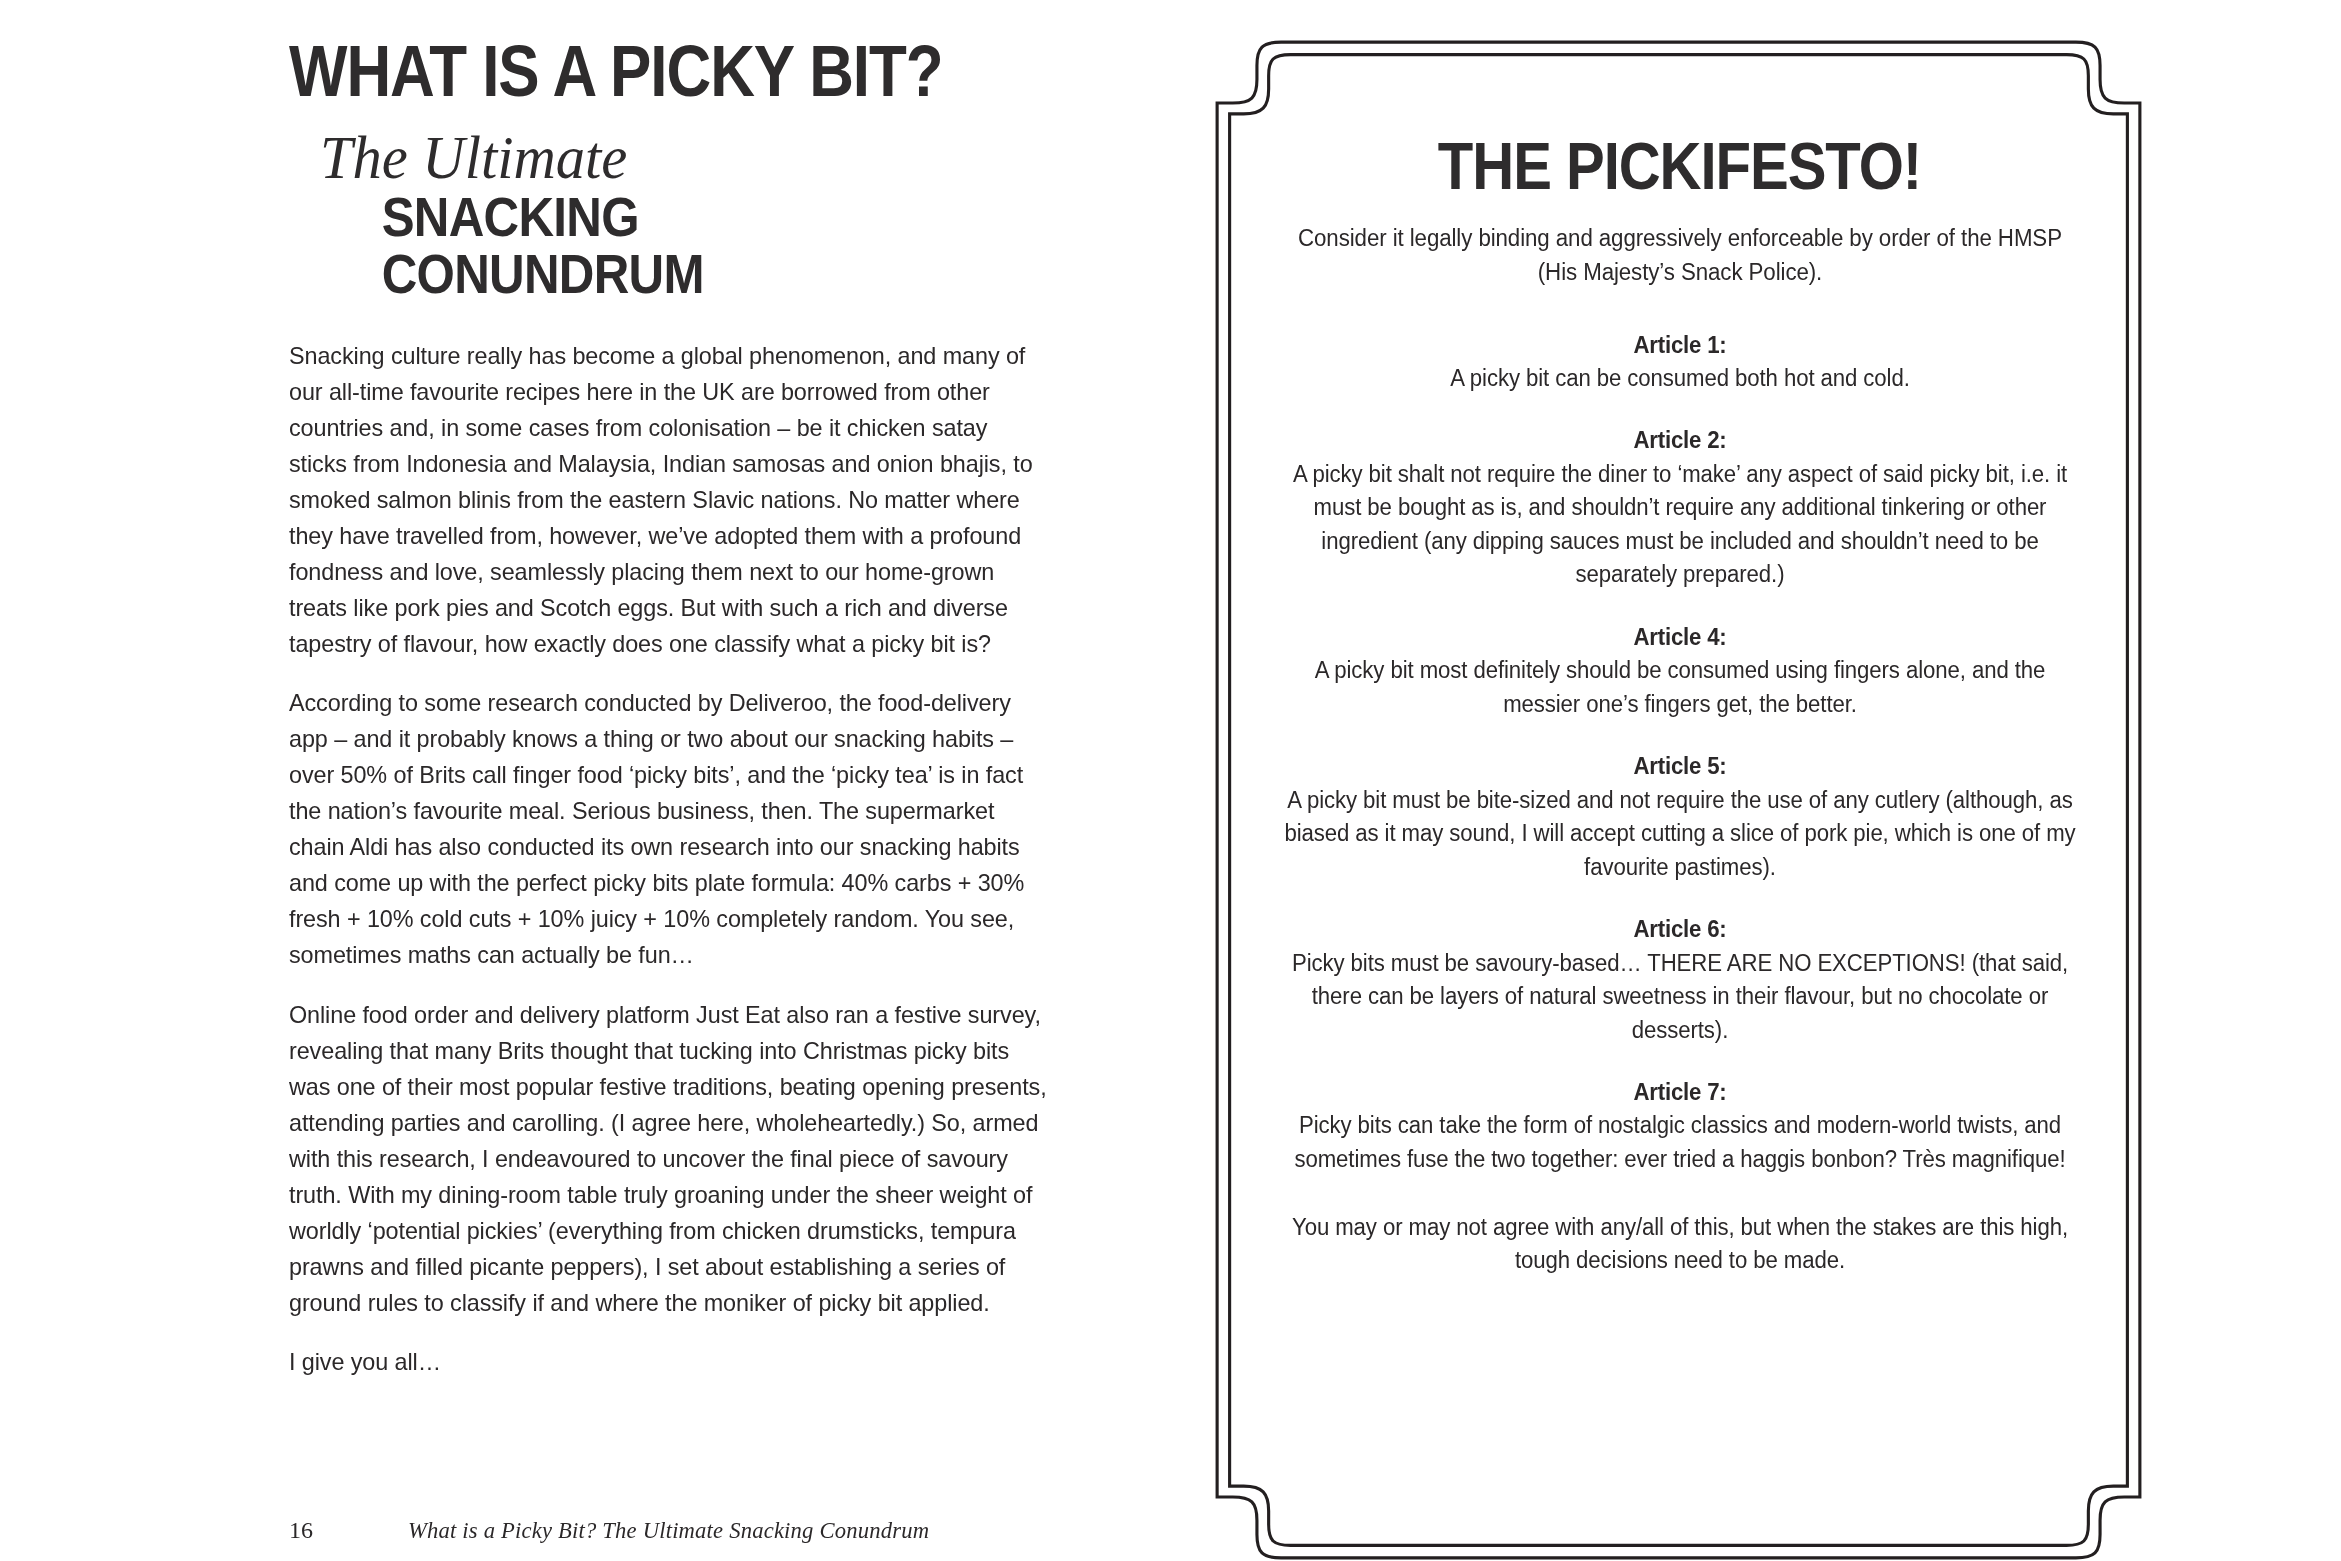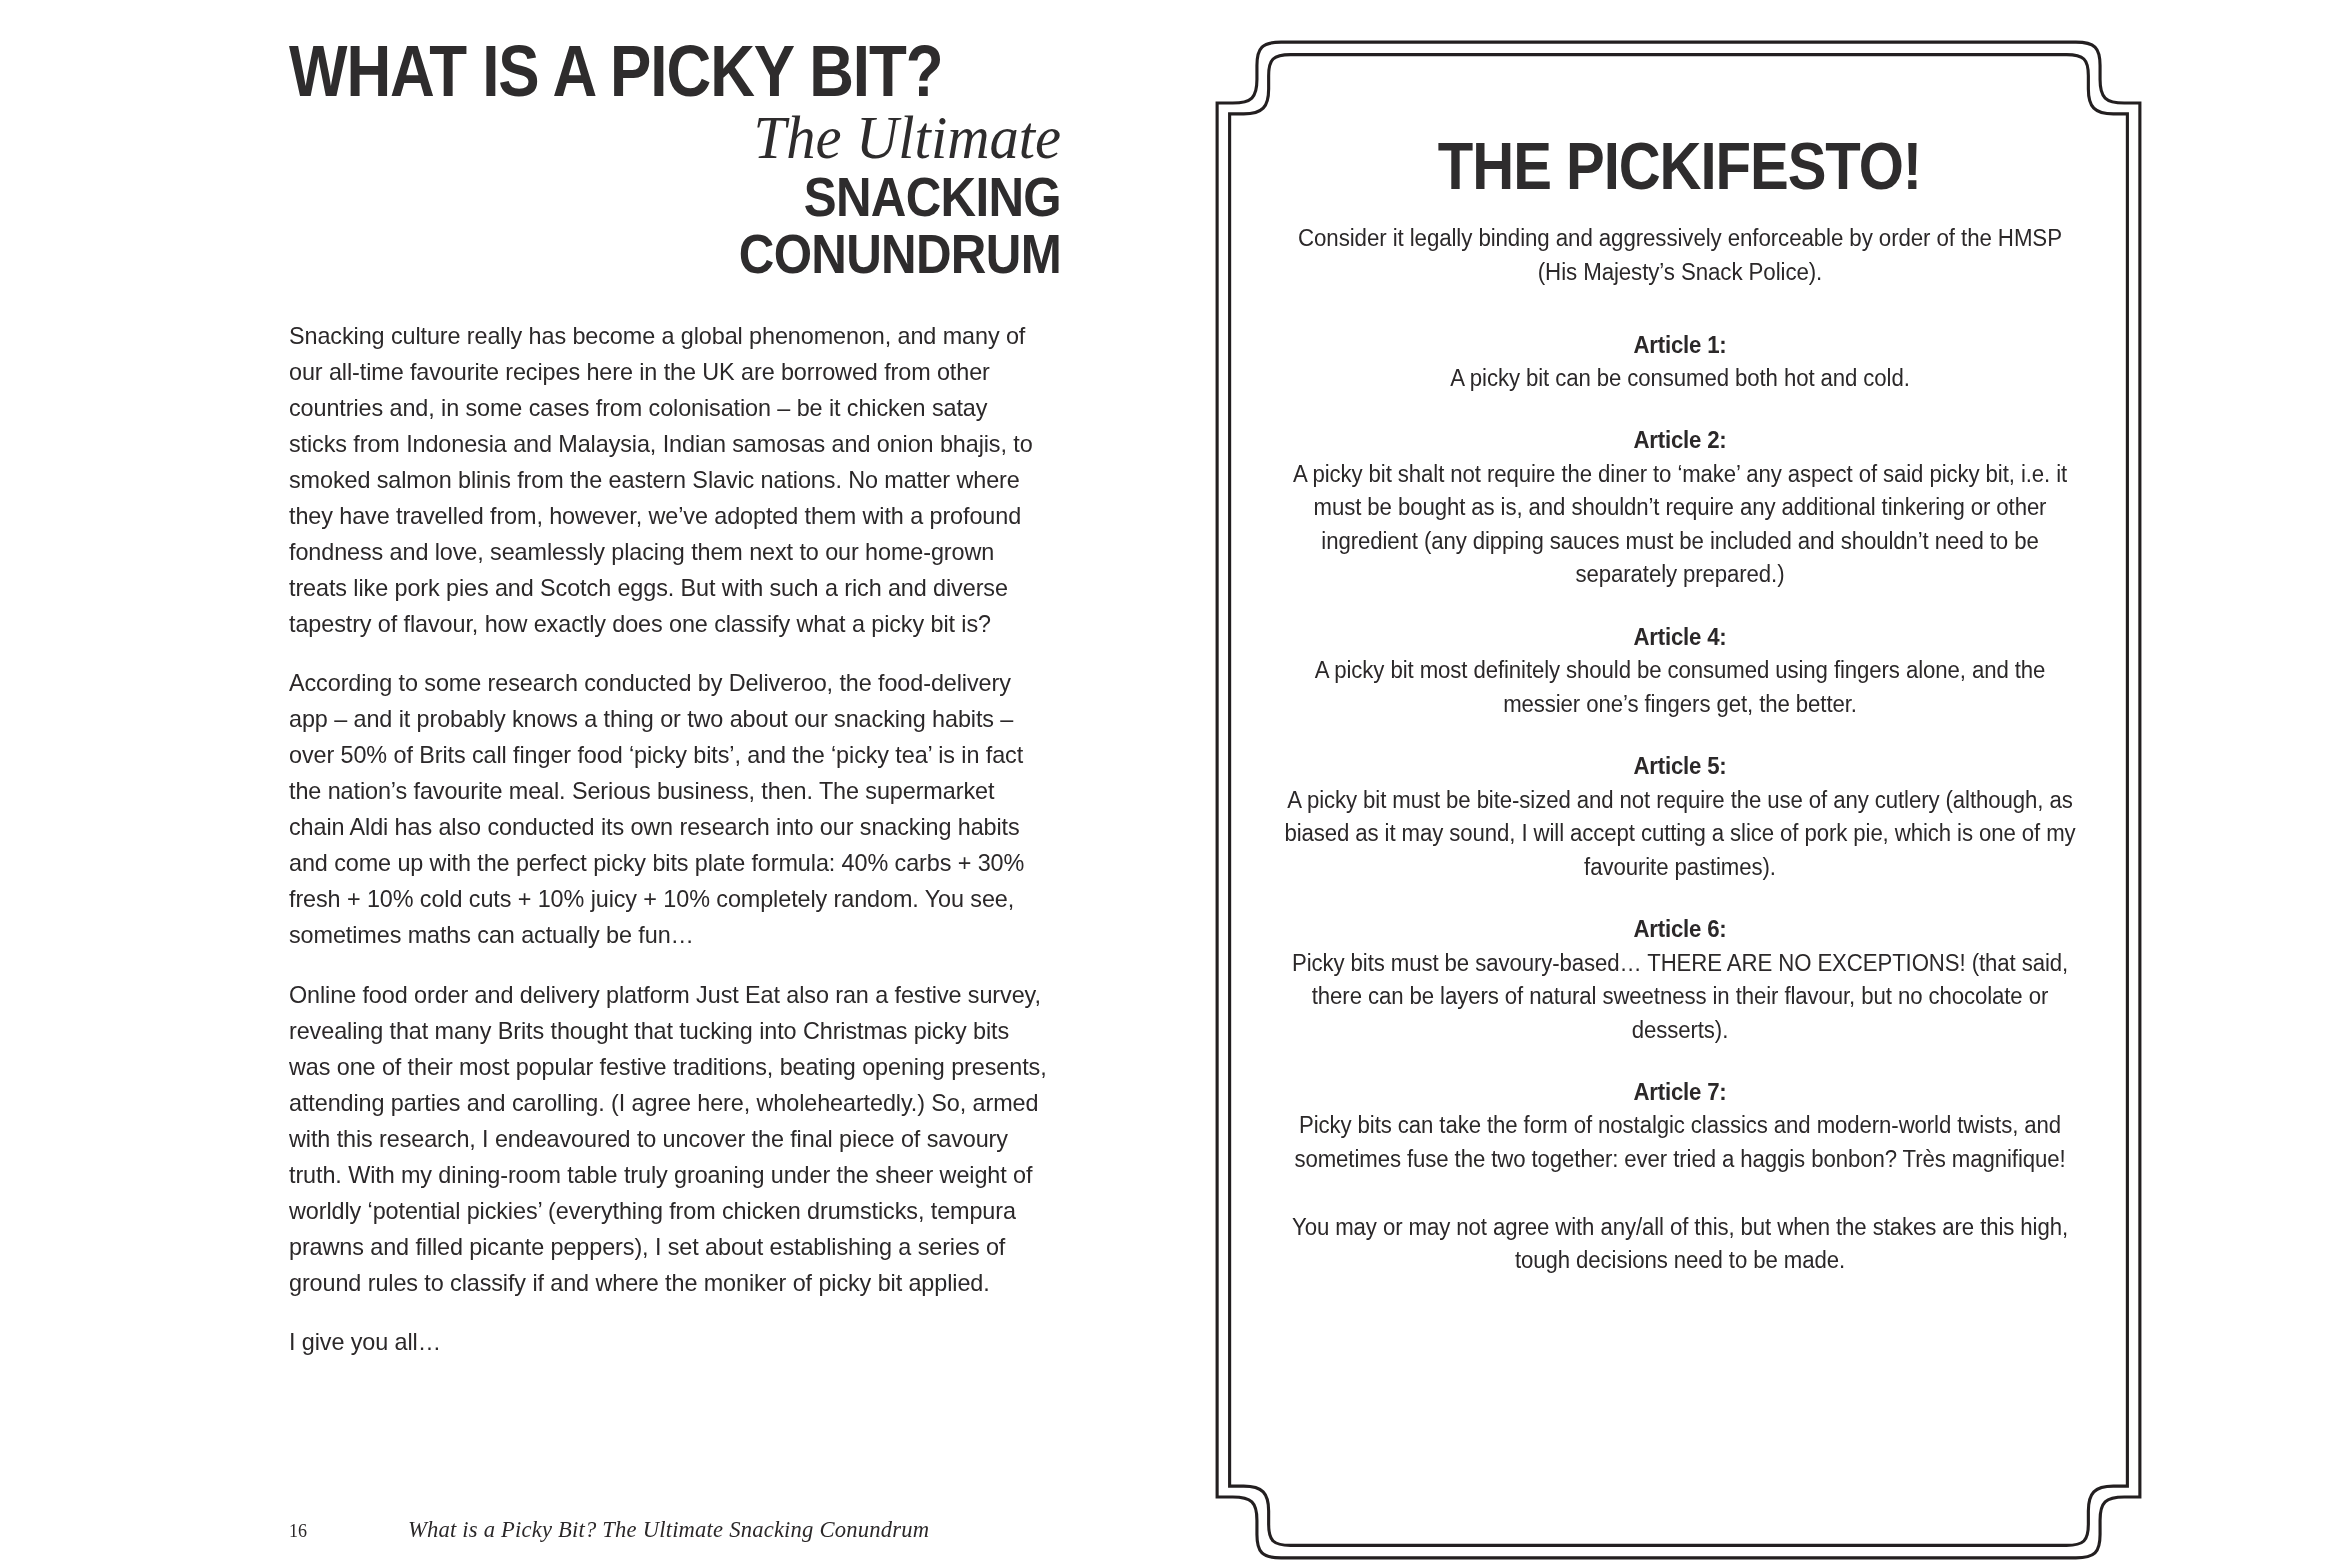--- a/index.html
+++ b/index.html
@@ -45,22 +45,23 @@
     font-size: 72px;
     line-height: 0.98;
     letter-spacing: -1.2px;
     color: #2e2c2d;
     transform: scaleX(0.86);
     transform-origin: left top;
     white-space: nowrap;
   }
 
   .subtitle-block {
+    margin-top: 20px;
     width: 828px;
-    text-align: right;
+    text-align: left;
     padding-right: 56px;
   }
 
   .sub-italic {
     font-family: "Liberation Serif", serif;
     font-style: italic;
     font-size: 61px;
     line-height: 1.0;
     color: #2e2c2d;
     letter-spacing: 0px;
@@ -107,21 +108,21 @@
     width: 843px;
     font-family: "Liberation Serif", serif;
     font-size: 22px;
     color: #2b2829;
     white-space: nowrap;
   }
   .footer-num {
     display: inline-block;
     width: 119px;
     font-family: "Liberation Serif", serif;
-    font-size: 18px;
+    font-size: 24px;
   }
   .footer-title {
     font-family: "Liberation Serif", serif;
     font-size: 22.6px;
     letter-spacing: 0.2px;
     font-style: italic;
   }
 
   
   .page-right {

